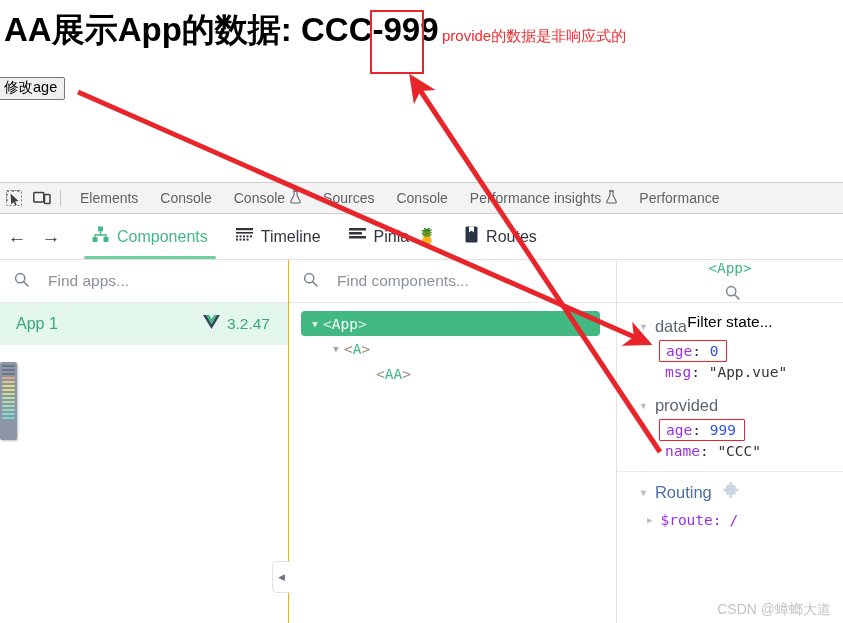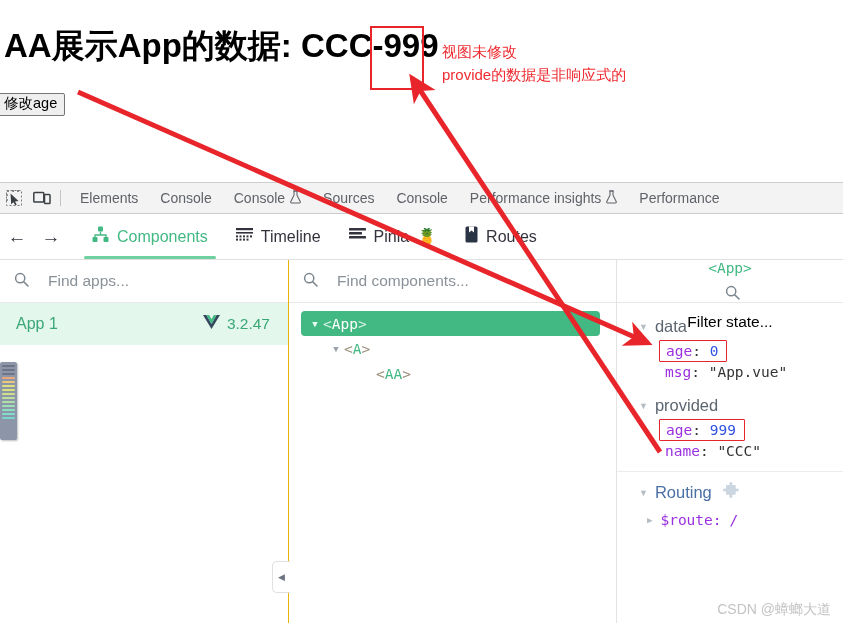--- a/index.html
+++ b/index.html
@@ -13,21 +13,20 @@
     position: relative;
     width: 843px; height: 623px;
     background: #ffffff;
   }
 
   
   .page-area {
     position: absolute; left: 0; top: 0; width: 843px; height: 182px;
     background: #ffffff;
     overflow: hidden;
-    margin-top: 16px;
   }
   .page-title {
     position: absolute; left: 4px; top: 8px;
     font-size: 33px; font-weight: bold; color: #000000;
     white-space: nowrap; letter-spacing: 0px;
   }
   .redbox-999 {
     position: absolute; left: 370px; top: 10px;
     width: 54px; height: 64px;
     border: 2px solid #e8252a;
@@ -247,21 +246,20 @@
 </head>
 <body>
 
 <div id="root">
 
   <div class="page-area">
     <div class="page-title">AA展示App的数据: CCC-999</div>
     <div class="redbox-999"></div>
     <button class="btn-modify">修改age</button>
     <div class="annot">
-      <div>视图未修改</div>
       <div>provide的数据是非响应式的</div>
     </div>
   </div>
 
   <div class="dt-topbar">
     <div class="dt-icon-btn">
       <svg width="16" height="16" viewBox="0 0 16 16">
         <path d="M1 1h3M6 1h3M11 1h3M1 6v-3M1 11v-3" stroke="#5f6368" stroke-width="1.3" fill="none" stroke-dasharray="2 2"></path>
         <rect x="0.5" y="0.5" width="15" height="15" fill="none" stroke="#7a7a7a" stroke-width="1" stroke-dasharray="2 2"></rect>
         <path d="M4.5 3.5 L12.5 11 L9 11.4 L10.8 14.4 L9.2 15.2 L7.6 12.2 L5.2 14.2 Z" fill="#3c4043"></path>

